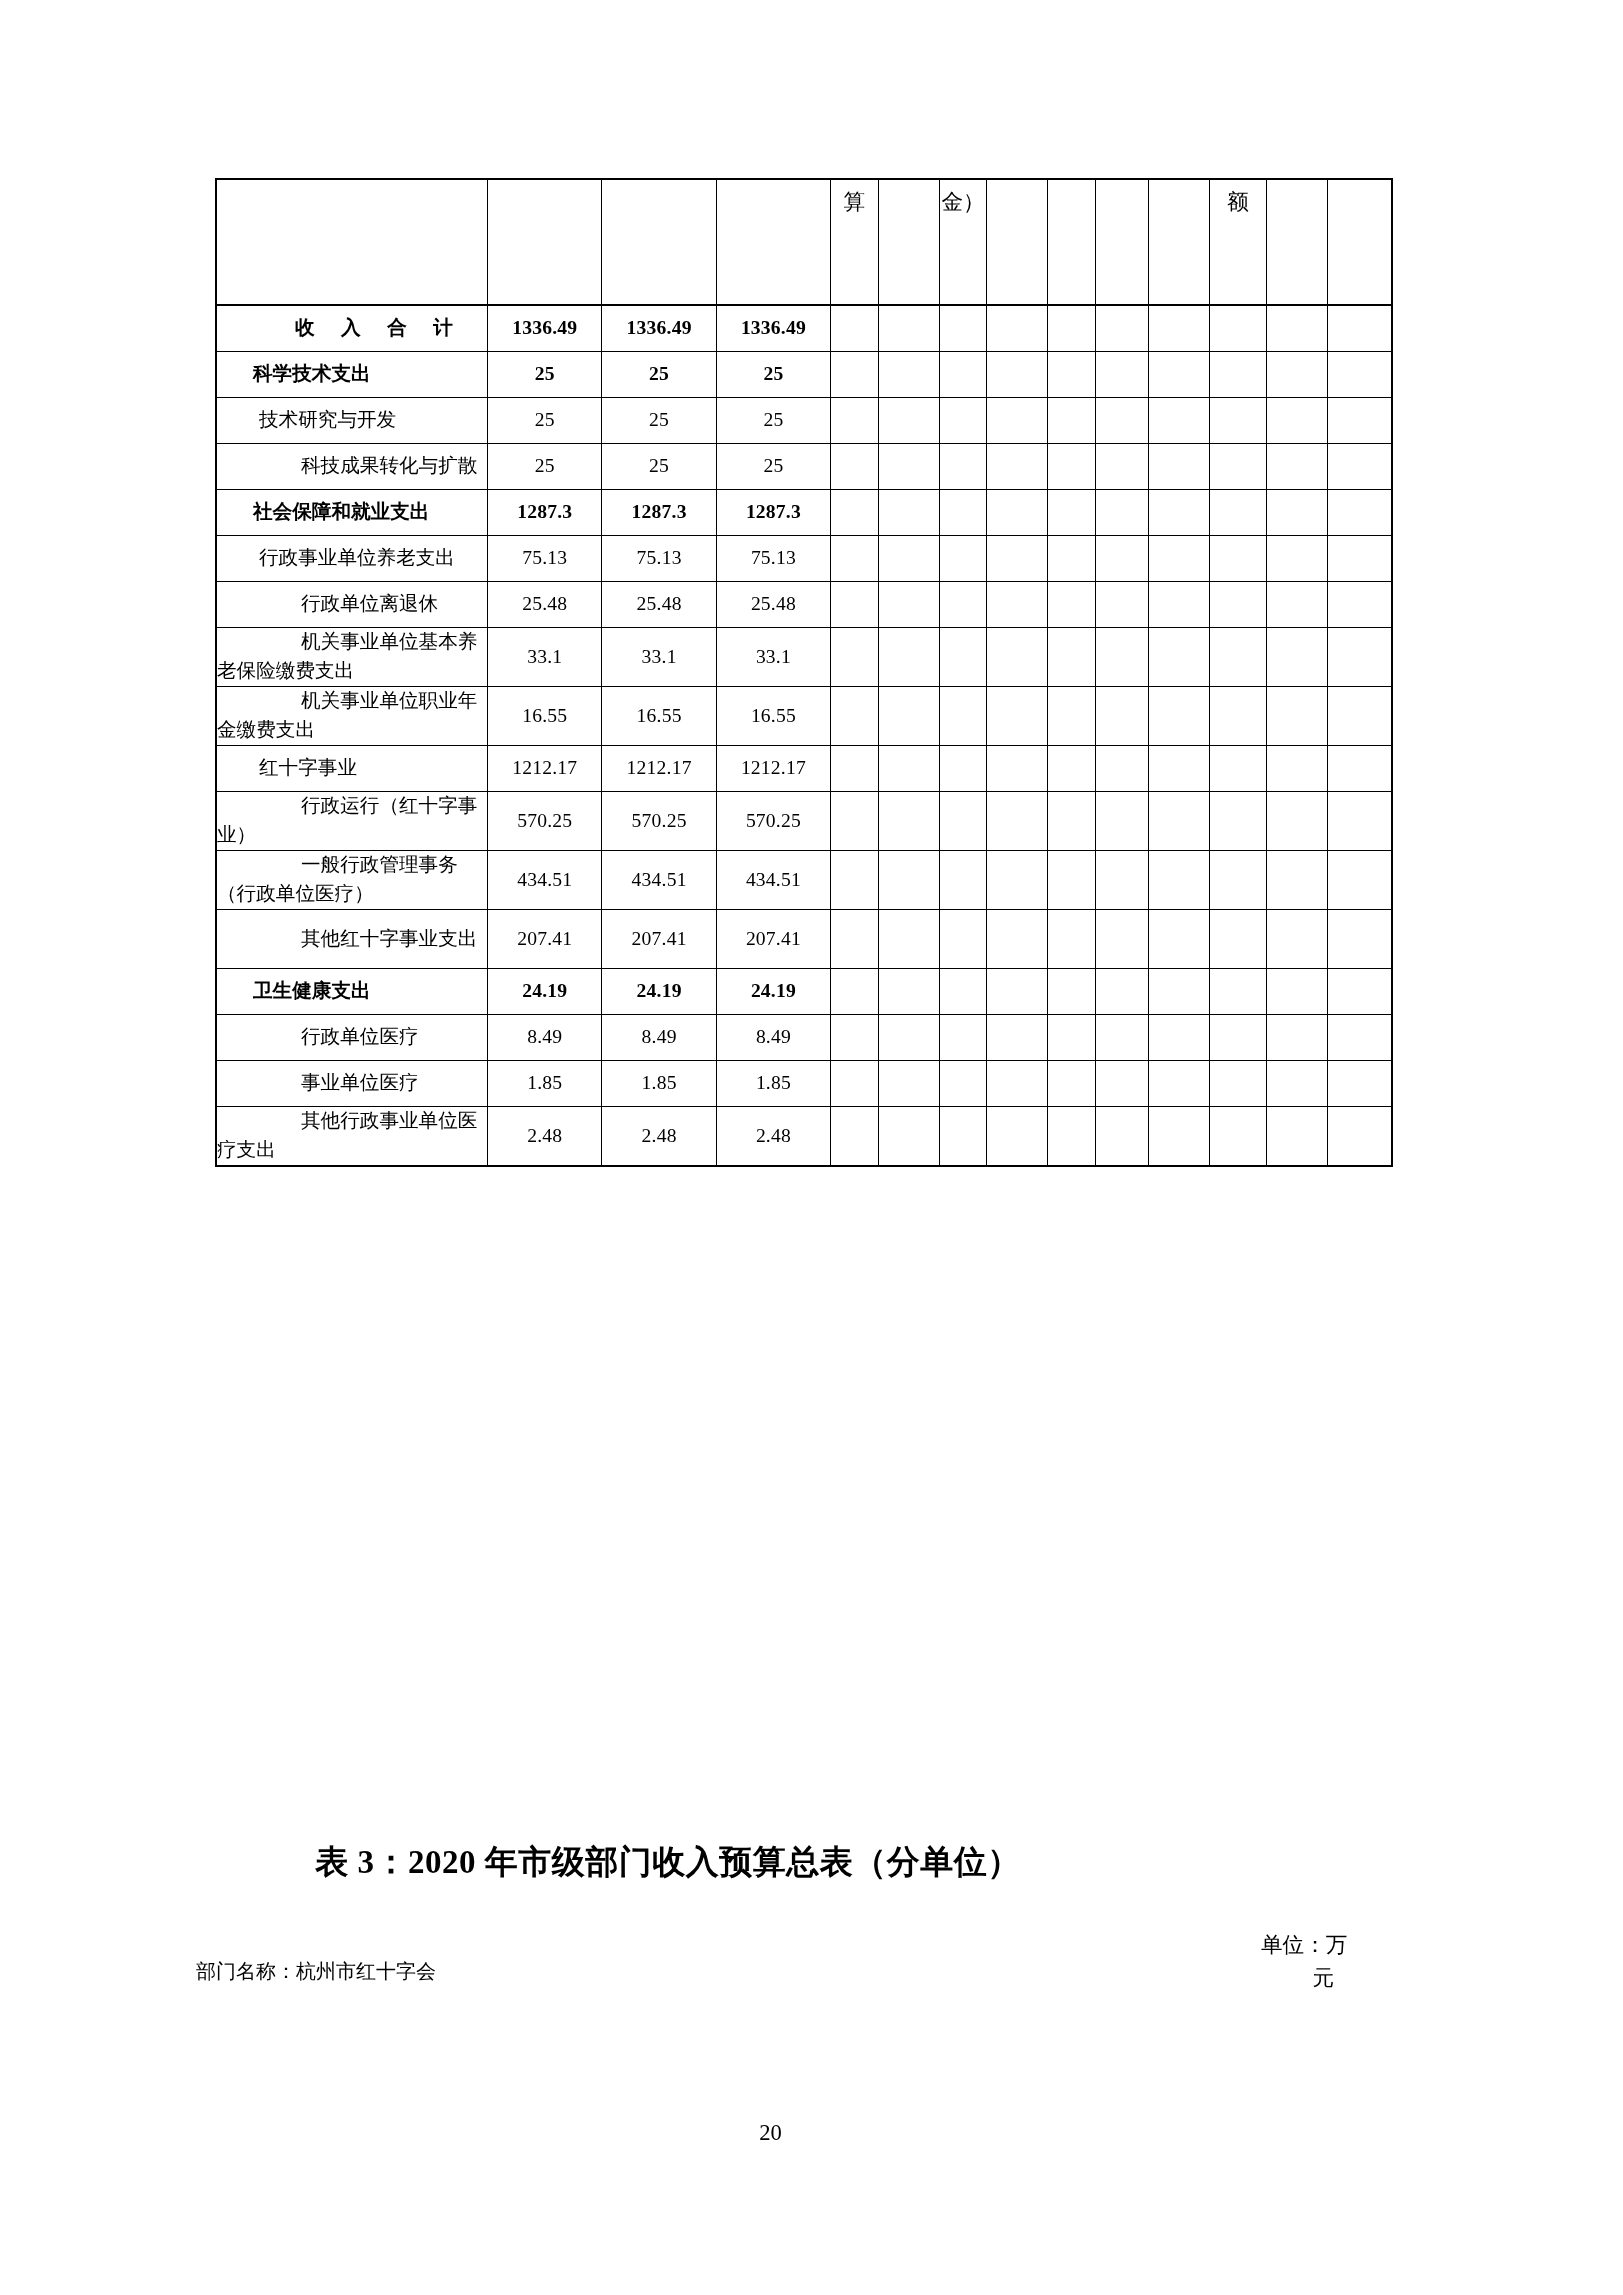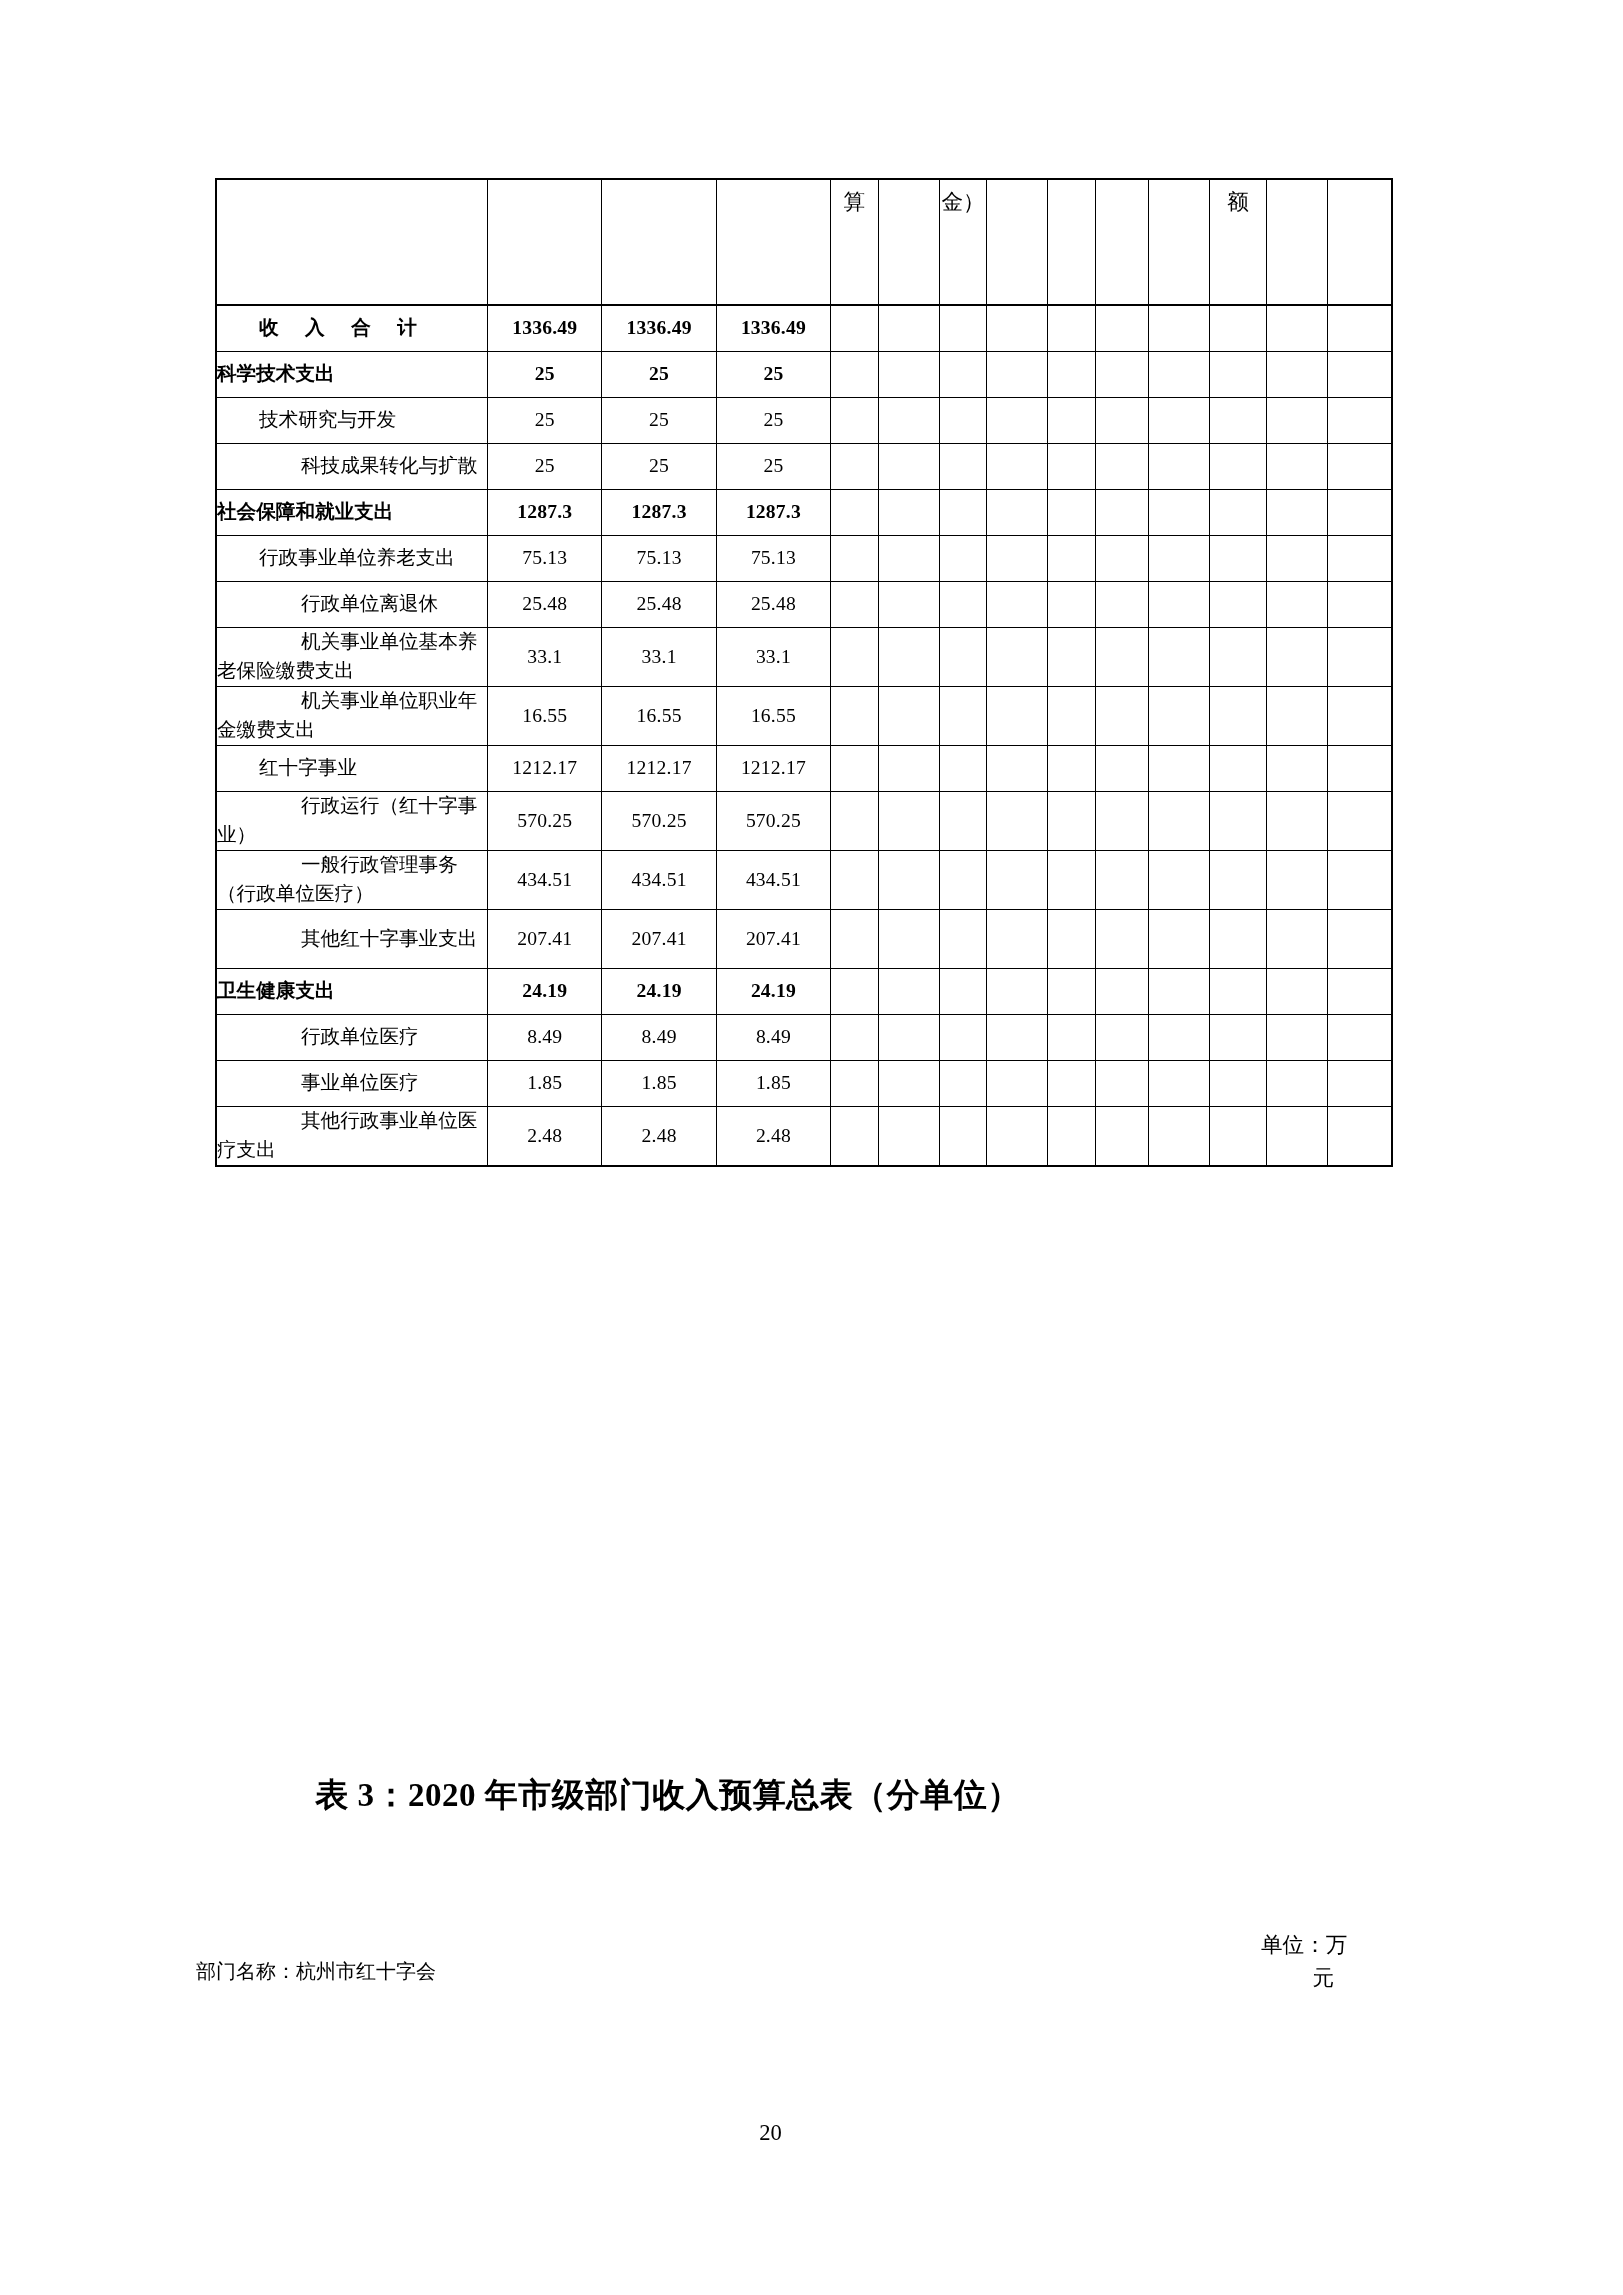--- a/index.html
+++ b/index.html
@@ -87,28 +87,28 @@
     text-align: center;
     font-family: "Liberation Serif", "DejaVu Serif", serif;
     letter-spacing: 0.2px;
   }
   td.blank { }
 
   
   .ind0 { text-indent: 0; }
   .ind1 { text-indent: 42px; }
   .ind2 { text-indent: 84px; }
-  .bold { font-weight: bold; }
+  .bold { font-weight: bold; margin-left: 36px; }
   .spaced { letter-spacing: 10.8px; text-indent: 42px; }
 
   
   .doc-title {
     position: absolute;
     left: 0;
-    top: 1773px;
+    top: 1840px;
     width: 1336px;
     text-align: center;
     font-size: 33px;
     font-weight: bold;
     letter-spacing: 0.5px;
     font-family: "Liberation Serif", "DejaVu Serif", serif;
   }
 
   
   .dept-name {

